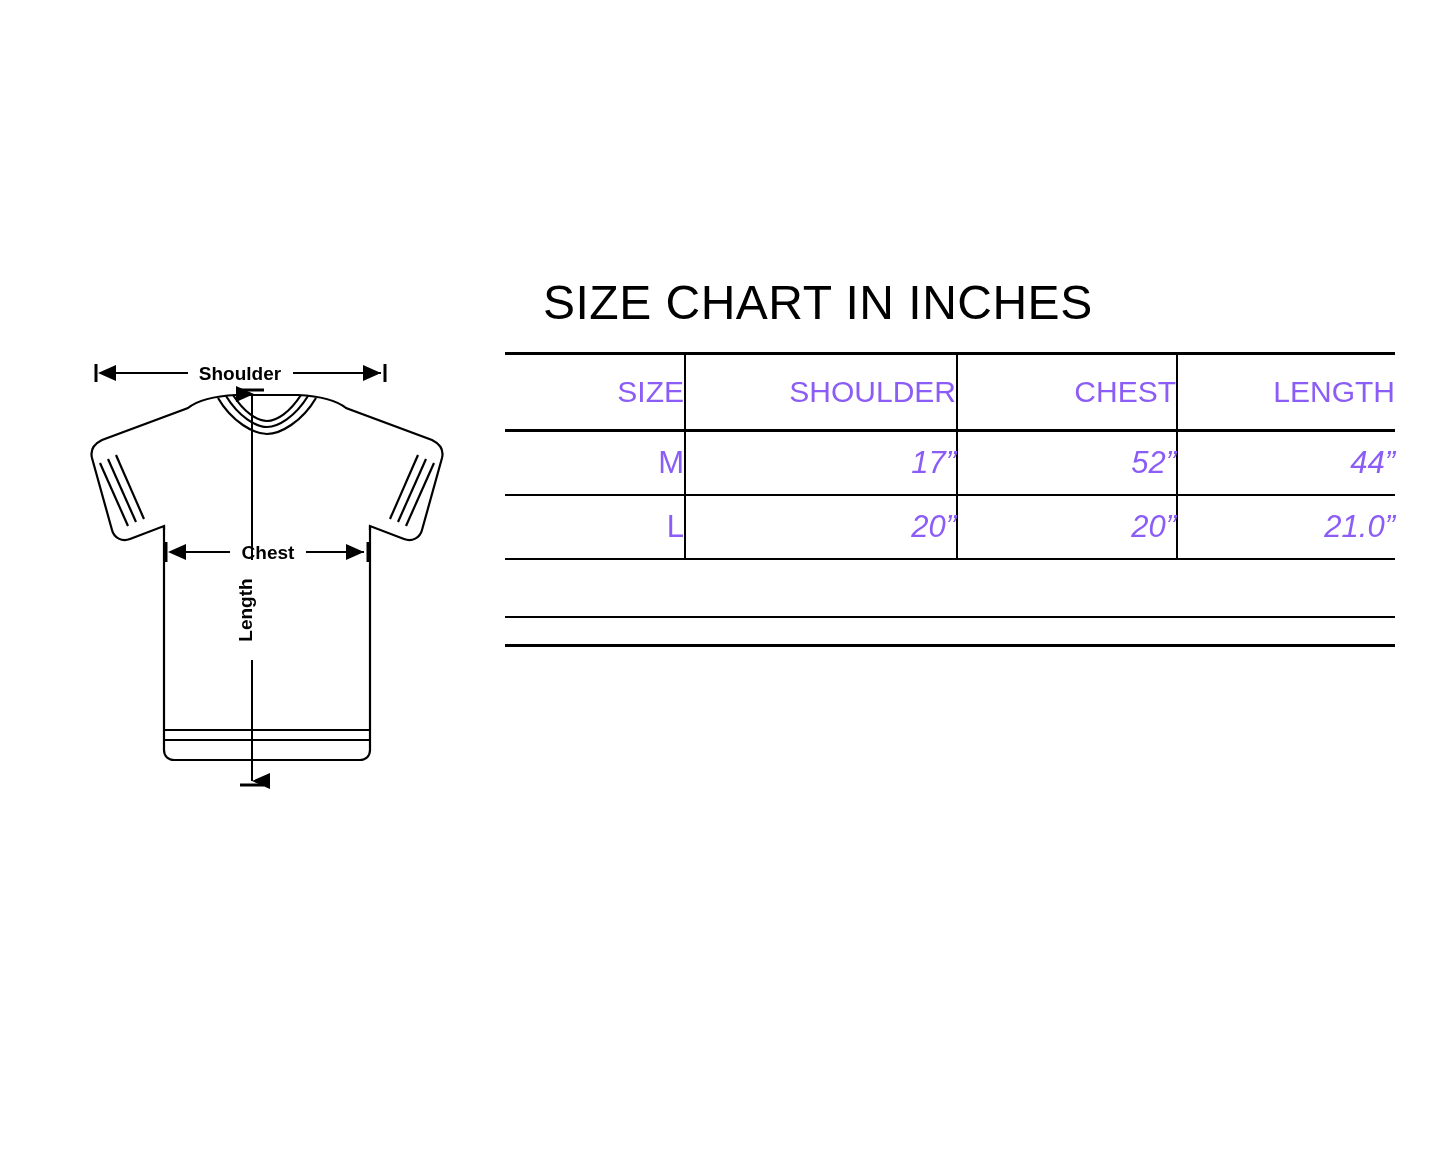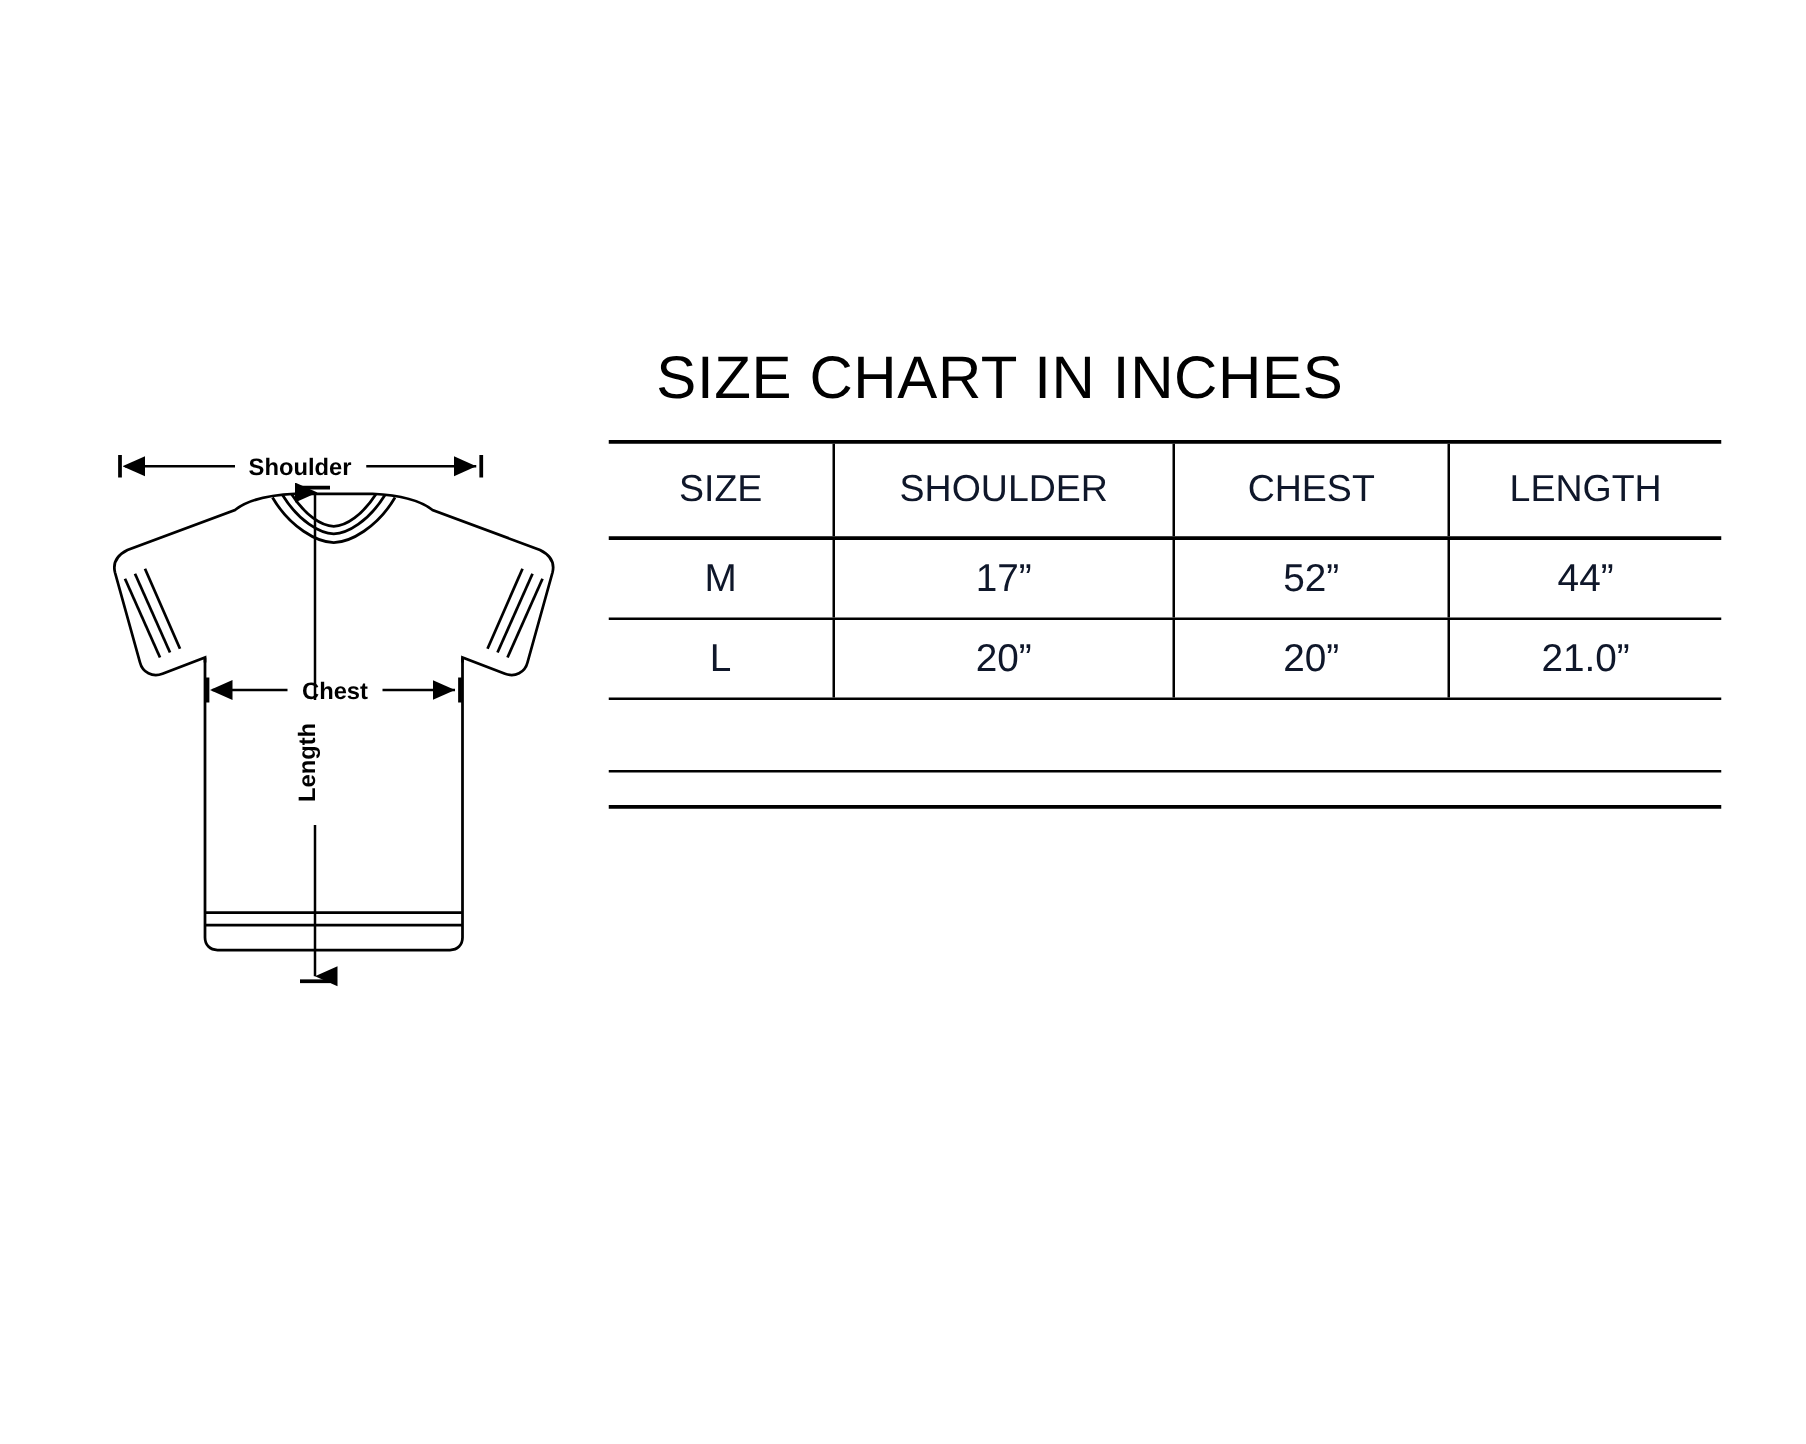--- a/index.html
+++ b/index.html
@@ -36,21 +36,21 @@
   .dim-label-vert {
     font-family: "Liberation Sans", sans-serif;
     font-size: 19px;
     font-weight: bold;
     fill: #000;
   }
 
   
   #chart {
     position: absolute;
-    left: 487px;
+    left: 505px;
     top: 275px;
     width: 890px;
   }
   #chart-title {
     font-family: "Liberation Sans", sans-serif;
     font-size: 48px;
     font-weight: normal;
     letter-spacing: 0.5px;
     white-space: nowrap;
     margin: 0 0 22px 38px;
@@ -61,41 +61,42 @@
     width: 890px;
     table-layout: fixed;
   }
   table.size-table col.c-size    { width: 180px; }
   table.size-table col.c-shoulder{ width: 272px; }
   table.size-table col.c-chest   { width: 220px; }
   table.size-table col.c-length  { width: 218px; }
 
   table.size-table th,
   table.size-table td {
-    text-align: center;
+    text-align: right;
     padding: 0;
-    color: #0f172a;
+    color: #8b5cf6;
   }
   table.size-table thead th {
     font-family: "Liberation Sans", sans-serif;
     font-weight: normal;
     font-size: 30px;
     height: 74px;
     vertical-align: middle;
     border-top: 3px solid #000;
     border-bottom: 3px solid #000;
   }
   table.size-table tbody td {
     font-family: "Liberation Sans", sans-serif;
     font-size: 31px;
     height: 62px;
     vertical-align: middle;
     border-bottom: 2px solid #000;
   }
   table.size-table tbody td.val {
+    font-style: italic;
     border-radius: 17px;
   }
   table.size-table tbody tr td.sz {
     font-style: normal;
   }
   
   table.size-table th.vr,
   table.size-table td.vr {
     border-left: 2px solid #000;
   }

